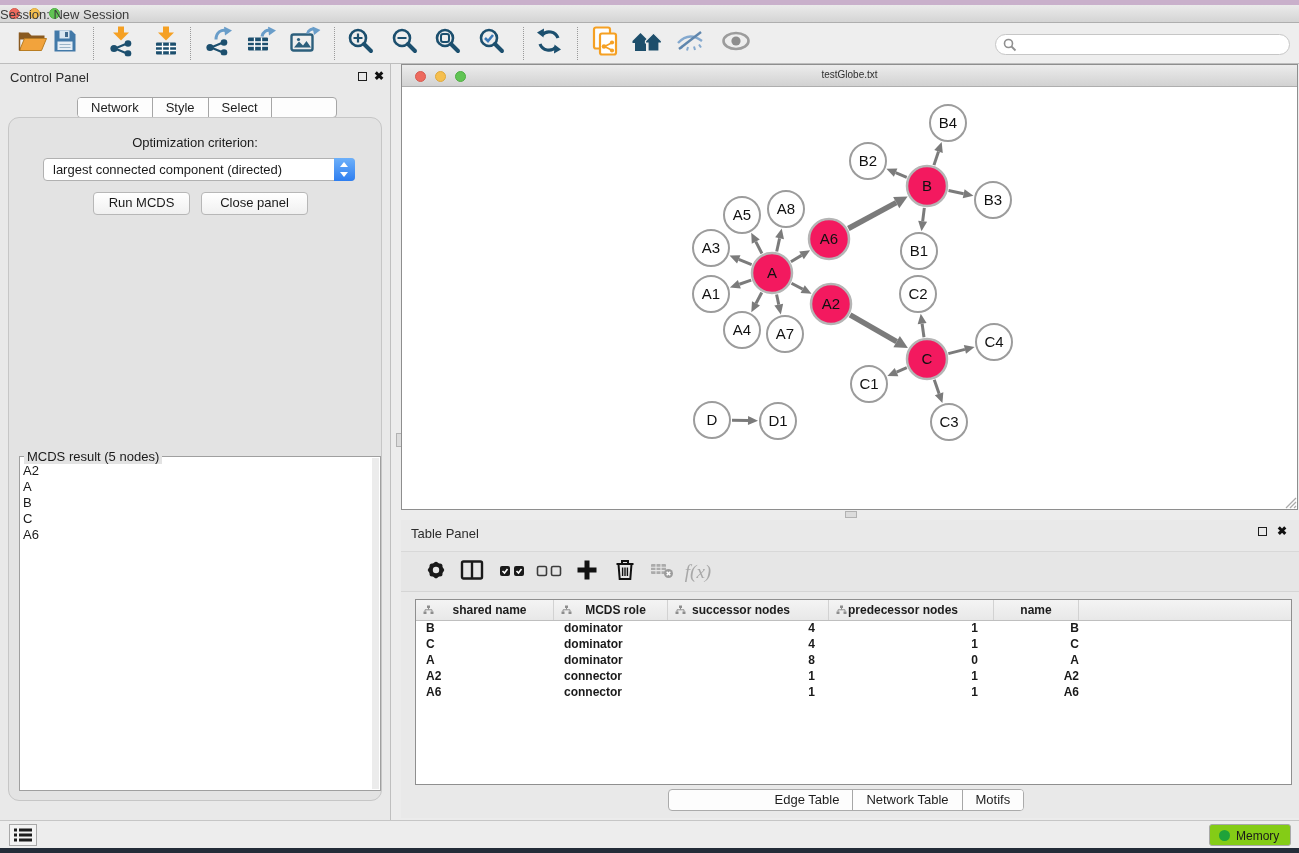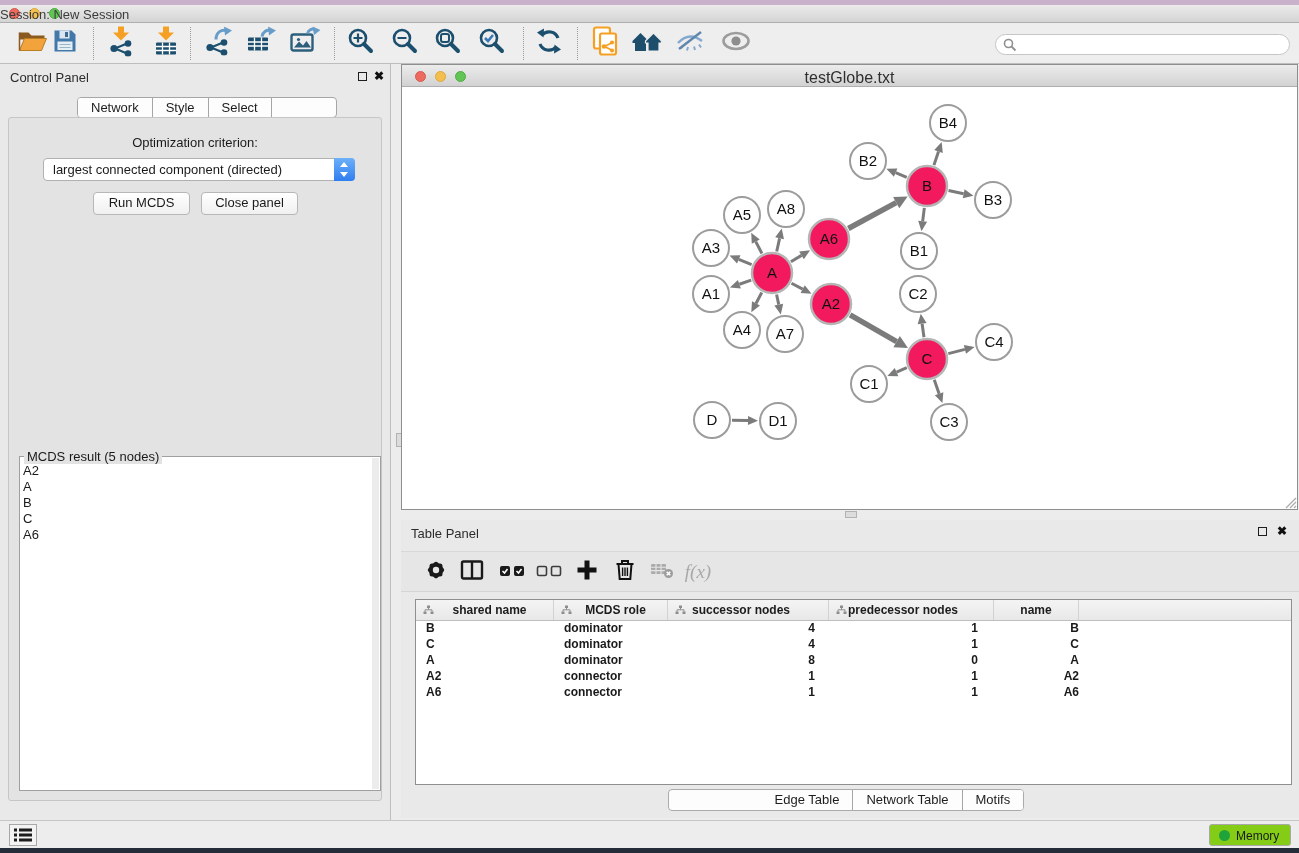--- a/index.html
+++ b/index.html
@@ -29,21 +29,21 @@
   .panel-title { position:absolute; left:10px; top:6px; font-size:13px; color:#2c2c2c; }
   .float-icon { position:absolute; width:9px; height:9px; border:1.5px solid #1d1d1d; }
   .close-icon { position:absolute; font-size:12px; font-weight:bold; color:#101010; line-height:12px; }
   .cp-tabs { position:absolute; left:77px; top:33px; height:21px; display:flex;
     border:1px solid #a6a6a6; border-radius:4px; overflow:hidden; background:#fdfdfd; }
   .seg-tab { padding:0 13px; line-height:19px; font-size:13px; color:#1d1d1d;
     border-right:1px solid #a6a6a6; background:#fdfdfd; white-space:nowrap; }
   .seg-tab:last-child { border-right:none; }
   .seg-tab.active { background:linear-gradient(#6db0fa,#2e7ef0); color:#fff; border-color:#2e7ef0;margin-top:33px; }
   .cp-box { position:absolute; left:8px; top:53px; width:374px; height:684px;
-    background:#e3e3e3; border:1px solid #c6c6c6; border-radius:3px; }
+    background:#e3e3e3; border:1px solid #c6c6c6; border-radius:11px; }
   .opt-label { position:absolute; top:17px; width:100%; text-align:center; font-size:13px; }
   .criterion-select { position:absolute; left:34px; top:40px; width:312px; height:23px;
     background:#fff; border:1px solid #b1b1b1; border-radius:4px; }
   .select-text { position:absolute; left:9px; top:3px; font-size:13px; }
   .select-stepper { position:absolute; right:-1px; top:-1px; width:21px; height:23px;
     background:linear-gradient(#6db0fa,#2e7ef0); border-radius:0 4px 4px 0; }
   .tri-up { position:absolute; left:6px; top:4px; border-left:4.5px solid transparent;
     border-right:4.5px solid transparent; border-bottom:5px solid #fff; }
   .tri-down { position:absolute; left:6px; bottom:4px; border-left:4.5px solid transparent;
     border-right:4.5px solid transparent; border-top:5px solid #fff; }
@@ -53,21 +53,21 @@
     background:#fff; border:1px solid #9f9f9f; }
   .result-title { position:absolute; top:-8px; left:4px; background:#e3e3e3; padding:0 3px; font-size:13px; }
   .result-list { position:absolute; left:3px; top:6px; font-size:13px; line-height:16px; }
   .result-scrollbar { position:absolute; right:1px; top:1px; bottom:1px; width:7px; background:#ececec; }
   
   .net-window { position:absolute; left:401px; top:64px; width:897px; height:446px;
     background:#fff; border:1px solid #8e8e8e; }
   .net-titlebar { position:relative; height:22px; background:linear-gradient(#ececec,#d2d2d2);
     border-bottom:1px solid #aeaeae; }
   .net-titlebar .tl-dot { top:6px; }
-  .net-title { position:absolute; width:100%; text-align:center; top:4px; font-size:16px; color:#2f2f2f; }
+  .net-title { position:absolute; width:100%; text-align:center; top:4px; font-size:10px; color:#2f2f2f; }
   .net-canvas { position:absolute; left:0; top:23px; right:0; bottom:0; background:#fff; }
   .net-grip { position:absolute; right:0; bottom:0; }
   .v-handle { position:absolute; left:396px; top:433px; width:9px; height:14px;
     background:#dcdcdc; border:1px solid #b2b2b2; }
   .h-handle { position:absolute; left:845px; top:511px; width:12px; height:7px;
     background:#dcdcdc; border:1px solid #b2b2b2; }
   
   .table-panel { position:absolute; left:401px; top:520px; width:898px; height:298px; background:#e9e9e9; }
   .tp-toolbar { position:absolute; left:0; right:0; top:31px; height:41px; background:#e6e6e6;
     border-top:1px solid #d8d8d8; border-bottom:1px solid #d5d5d5; }
@@ -278,21 +278,21 @@
     <div class="cp-box">
       <div class="opt-label">Optimization criterion:</div>
       <div class="criterion-select">
         <span class="select-text">largest connected component (directed)</span>
         <span class="select-stepper">
           <span class="tri-up"></span>
             <span class="tri-down"></span>
         </span>
       </div>
       <div class="btn" style="left:84px; top:74px; width:97px;">Run MCDS</div>
-      <div class="btn" style="left:192px; top:74px; width:97px;">Close panel</div>
+      <div class="btn" style="left:192px; top:74px; width:107px;">Close panel</div>
 
       <div class="result-box">
         <span class="result-title">MCDS result (5 nodes)</span>
         <div class="result-list">
           <div>A2</div>
           <div>A</div>
           <div>B</div>
           <div>C</div>
           <div>A6</div>
         </div>

